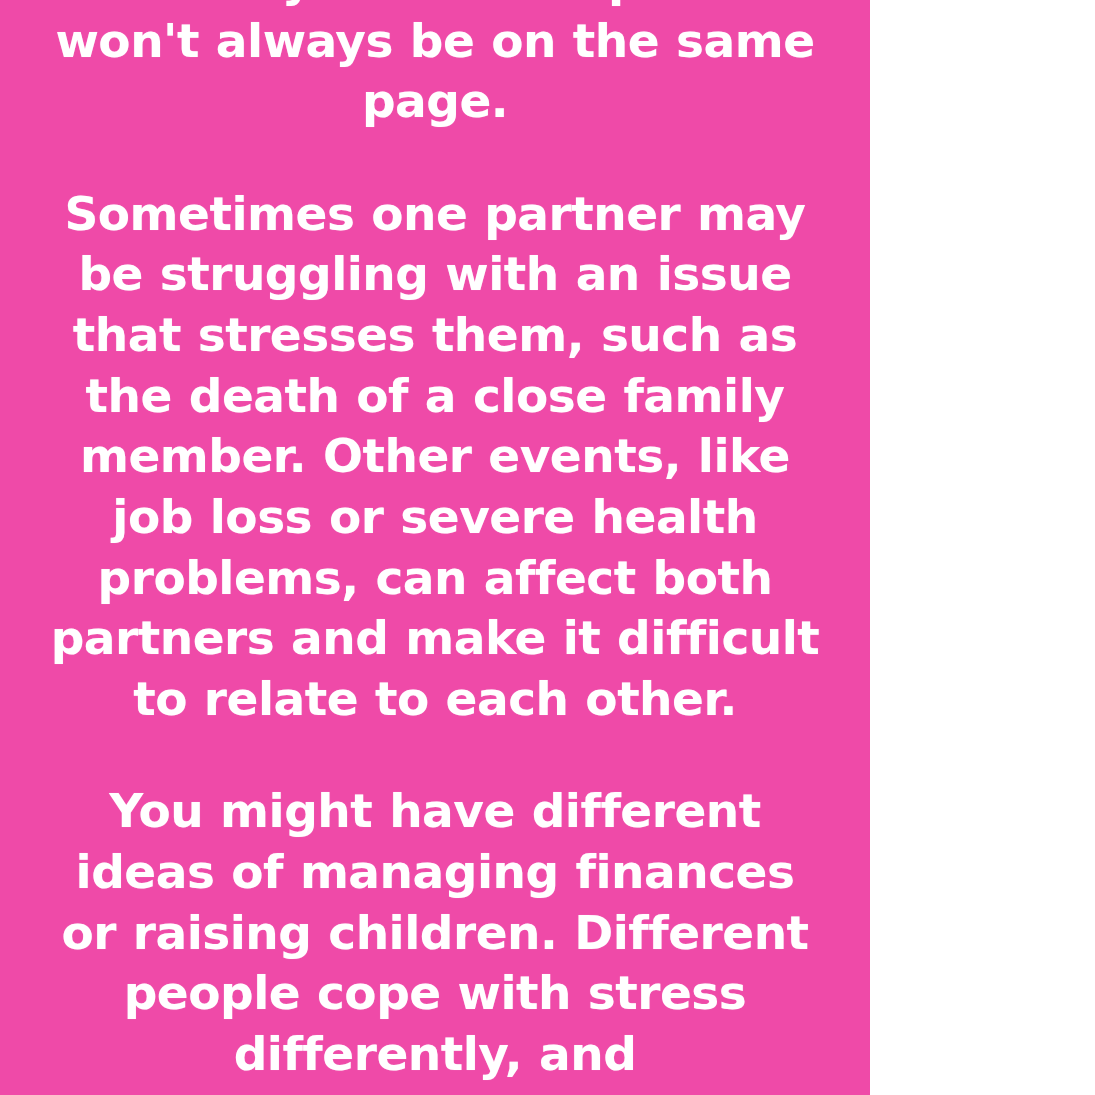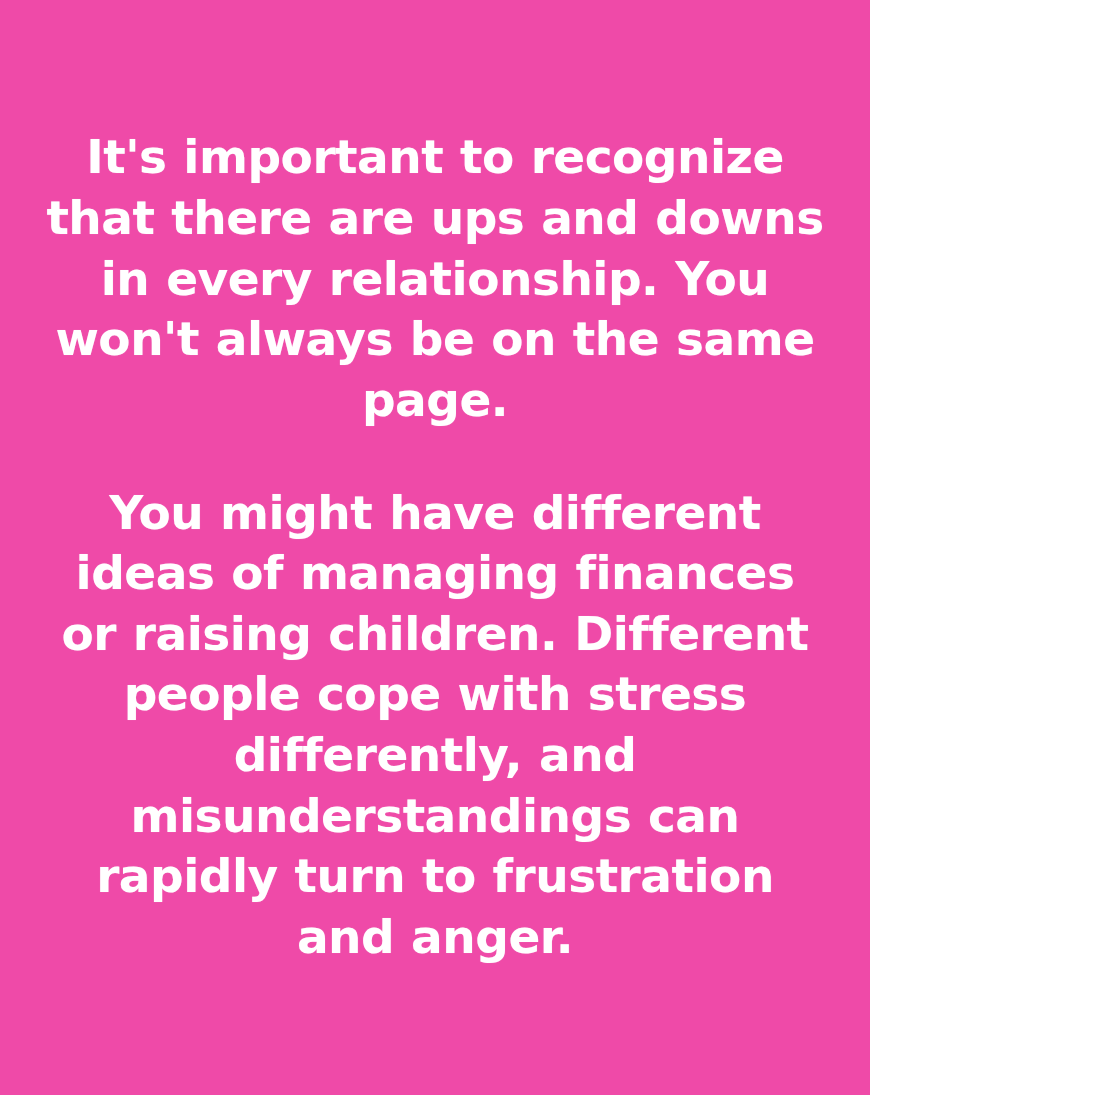--- a/index.html
+++ b/index.html
@@ -46,15 +46,16 @@
   .para.p1 { font-size: 47px; }
   .para.p2 { font-size: 47px; }
   .para.p3 { font-size: 47px; }
 </style>
 </head>
 <body>
 
 <div class="card">
   <div class="quote-block">
     <p class="para p1">It's important to recognize that there are ups and downs in every relationship. You won't always be on the same page.</p>
+    <p class="para p2">Sometimes one partner may be struggling with an issue that stresses them, such as the death of a close family member. Other events, like job loss or severe health problems, can affect both partners and make it difficult to relate to each other.</p>
     <p class="para p3">You might have different ideas of managing finances or raising children. Different people cope with stress differently, and misunderstandings can rapidly turn to frustration and anger.</p>
   </div>
 </div>
 
 </body></html>

